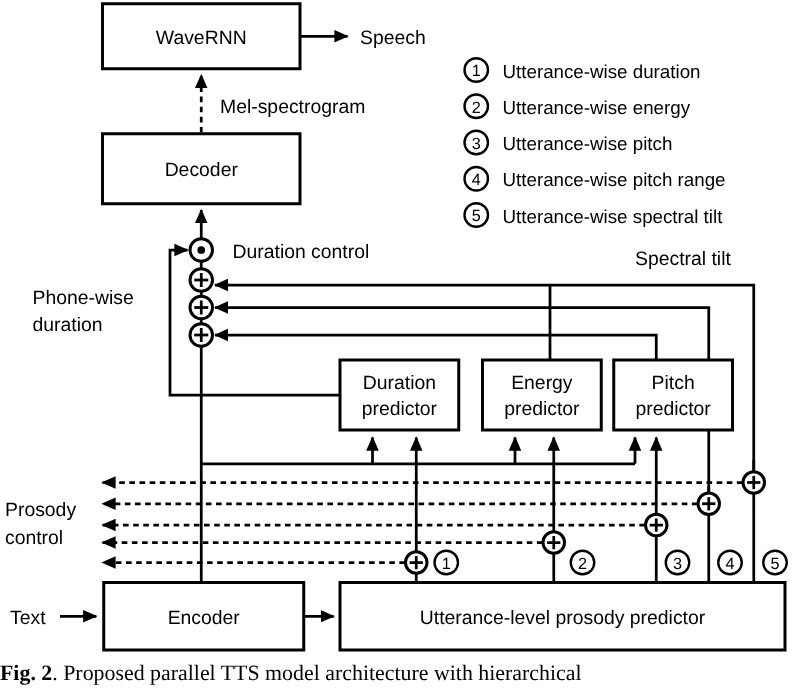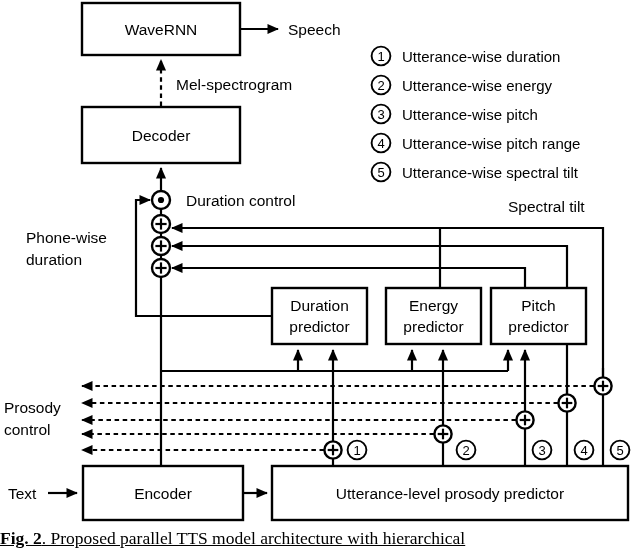--- a/index.html
+++ b/index.html
@@ -81,21 +81,20 @@
   }
   .caption {
     position: absolute;
     left: 0;
     top: 528px;
     width: 551px;
     font-family: "Liberation Serif", serif;
     font-size: 17.5px;
     color: #000000;
     white-space: nowrap;
-    text-decoration: underline;
   }
   .caption b {
     font-weight: bold;
   }
 </style>
 </head>
 <body>
 
 <div id="figure-root">
 

